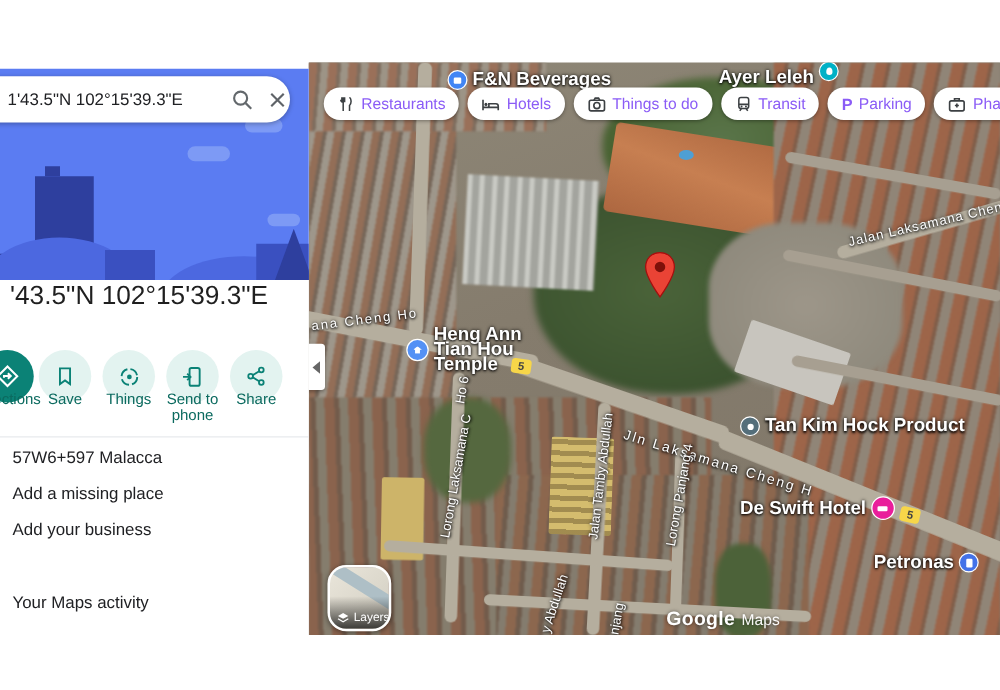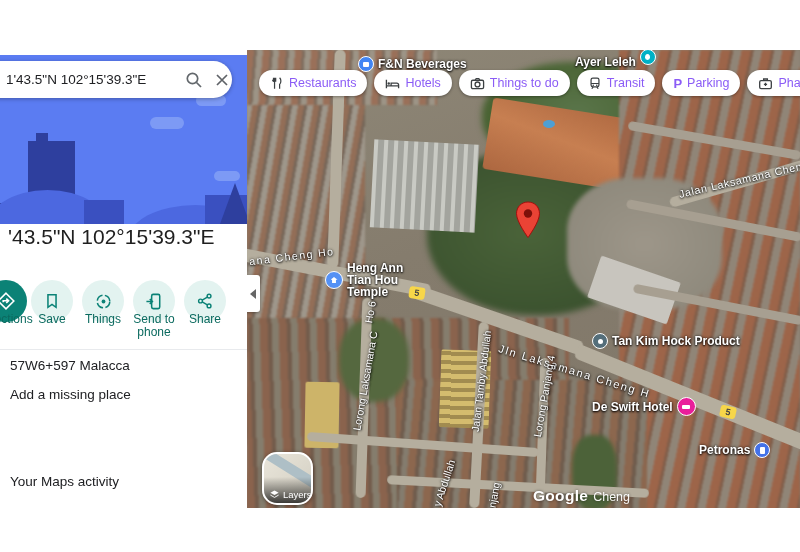--- a/index.html
+++ b/index.html
@@ -29,21 +29,21 @@
        background:linear-gradient(160deg,#8f8878,#857c6d 40%,#7f7668);}
   .tx{position:absolute;}
   .rd{position:absolute;background:#b5ae9e;border-radius:5px;filter:blur(.5px);}
   #chips{position:absolute;left:12px;top:20px;display:flex;gap:7px;z-index:30;}
   .chip{height:26px;background:#fff;border-radius:14px;box-shadow:0 1px 3px rgba(0,0,0,.35);display:flex;
         align-items:center;padding:0 11px;font-size:12.5px;color:#8b5cf6;white-space:nowrap;cursor:pointer;}
   .chip svg,.chip .tIc{margin-right:5px;}
   .poi{position:absolute;z-index:20;display:flex;align-items:center;cursor:pointer;}
   .poiCircle{width:16px;height:16px;border-radius:50%;border:1.5px solid #fff;box-sizing:border-box;
              display:flex;align-items:center;justify-content:center;flex:0 0 auto;}
-  .poiName{margin-left:4px;font-size:12px;color:#fff;font-weight:700;line-height:12px;
+  .poiName{margin-left:4px;font-size:15px;color:#fff;font-weight:700;line-height:12px;
            text-shadow:0 1px 2px rgba(0,0,0,.95),0 0 3px rgba(0,0,0,.8);}
   .street{position:absolute;z-index:15;font-size:10.5px;color:#fff;white-space:nowrap;
           text-shadow:0 1px 2px rgba(0,0,0,.95),0 0 3px rgba(0,0,0,.85);}
   .shield{position:absolute;z-index:14;width:16px;height:12px;background:#f7d649;border-radius:3px;
           font-size:9px;font-weight:700;color:#444;text-align:center;line-height:12px;}
   #layersBtn{position:absolute;left:15px;top:402px;width:51px;height:53px;border-radius:15px;z-index:30;
              border:2px solid #fff;box-sizing:border-box;box-shadow:0 1px 4px rgba(0,0,0,.4);overflow:hidden;cursor:pointer;
              background:linear-gradient(135deg,#e9e5da 0%,#dcd8cc 55%,#cfcbc0 100%);}
   #layersRiver{position:absolute;left:-8px;top:10px;width:70px;height:10px;background:#aebfc6;border-radius:6px;
                transform:rotate(32deg);}
@@ -225,21 +225,21 @@
       <div id="layersLabel">
         <svg width="11" height="11" viewBox="0 0 20 20" style="margin-right:3px;">
           <path d="M10 2.5l7.5 4.3L10 11 2.5 6.8z" fill="#fff"></path>
           <path d="M2.5 11l7.5 4.3L17.5 11" fill="none" stroke="#fff" stroke-width="1.6"></path>
           </svg>
         <span>Layers</span>
       </div>
     </div>
 
     <div id="watermark">
-      <span class="g">Google</span><span class="m">Cheng</span>
+      <span class="g">Google</span><span class="m">Maps</span>
     </div>
 
     <div id="collapse">
       <span class="tri"></span>
     </div>
   </div>
 
   <div id="sidebar">
     <div id="illustration">
       <div class="bld winDots" style="left:28px;top:86px;width:47px;height:83px;background:#2e3f9e;"></div>
@@ -304,15 +304,16 @@
     <div class="actLabel" style="left:-34px;width:80px;">Directions</div>
     <div class="actLabel" style="left:12px;width:80px;">Save</div>
     <div class="actLabel" style="left:63px;width:80px;">Things</div>
     <div class="actLabel" style="left:131px;width:46px;">Send to phone</div>
     <div class="actLabel" style="left:165px;width:80px;">Share</div>
 
     <div id="divider"></div>
 
     <div class="menuRow" style="top:296px;">57W6+597 Malacca</div>
     <div class="menuRow" style="top:325px;">Add a missing place</div>
+    <div class="menuRow" style="top:354px;">Add your business</div>
     <div class="menuRow" style="top:412px;">Your Maps activity</div>
   </div>
 </div>
 
 </body></html>

